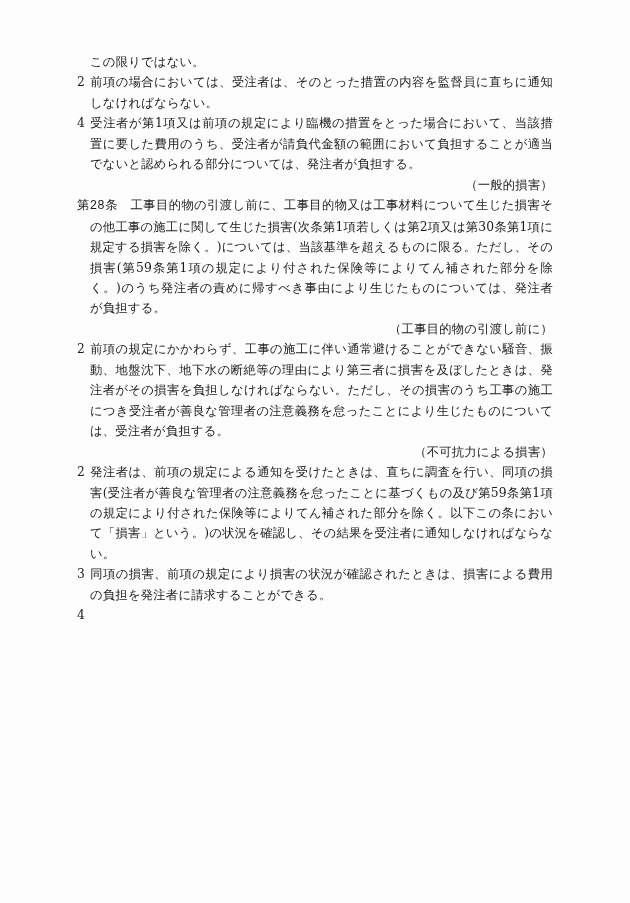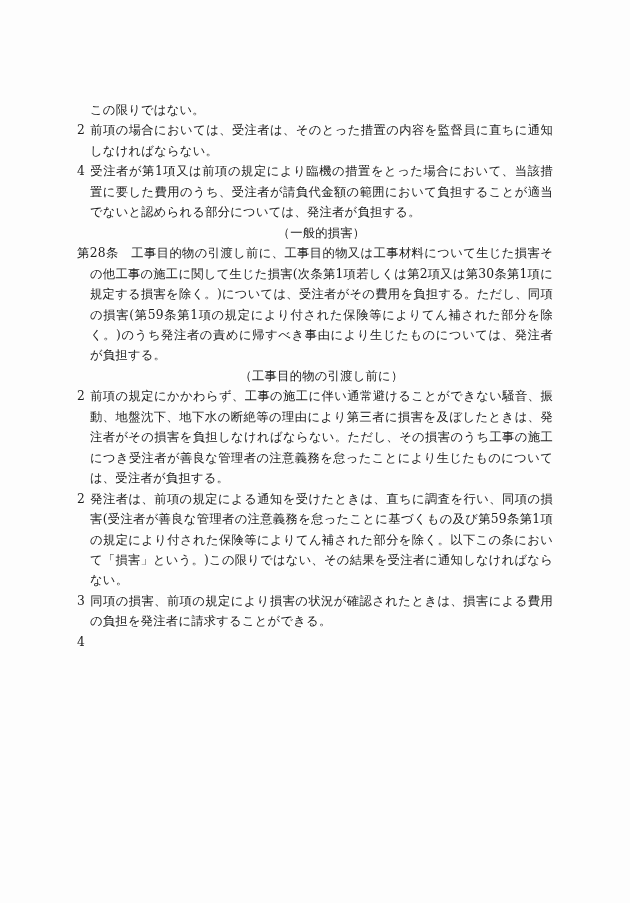--- a/index.html
+++ b/index.html
@@ -15,21 +15,21 @@
     font-family: "DejaVu Serif", "Liberation Serif", serif;
     color: #1b1b1b;
     -webkit-font-smoothing: antialiased;
   }
 
   #page {
     position: relative;
     width: 630px;
     height: 903px;
     box-sizing: border-box;
-    padding: 100px 77px 0 77px;
+    padding: 52px 77px 0 77px;
   }
 
   
   .blocks {
     width: 476px;
   }
 
   .blk {
     font-size: 12.3px;
     line-height: 20.45px;
@@ -60,40 +60,42 @@
     content: "\3000";
   }
 
   
   .blk.article {
     padding-left: 13px;
     text-indent: -13px;
   }
   .blk.article .artno {
     text-indent: 0;
+    font-family: Liberation Mono, monospace;
   }
   .blk.article .artno::after {
     content: "\3000";
   }
 
   
   .blk.caption {
     text-indent: 13px;
-    text-align: center;
+    text-align: right;
   }
 </style>
 </head>
 <body>
 
 <div id="page">
   <div class="blocks">
       <p class="blk cont">この限りではない。</p>
       <p class="blk item"><span class="num">2</span><span>前項の場合においては、受注者は、そのとった措置の内容を監督員に直ちに通知しなければならない。</span></p>
       <p class="blk item"><span class="num">4</span><span>受注者が第1項又は前項の規定により臨機の措置をとった場合において、当該措置に要した費用のうち、受注者が請負代金額の範囲において負担することが適当でないと認められる部分については、発注者が負担する。</span></p>
       <p class="blk caption">（一般的損害）</p>
-      <p class="blk article"><span class="artno">第28条</span><span>工事目的物の引渡し前に、工事目的物又は工事材料について生じた損害その他工事の施工に関して生じた損害(次条第1項若しくは第2項又は第30条第1項に規定する損害を除く。)については、受注者がその費用を負担する。ただし、同項の損害(第59条第1項の規定により付された保険等によりてん補された部分を除く。)のうち発注者の責めに帰すべき事由により生じたものについては、発注者が負担する。</span></p>
+      <p class="blk article"><span class="artno">第28条</span><span>工事目的物の引渡し前に、工事目的物又は工事材料について生じた損害その他工事の施工に関して生じた損害(次条第1項若しくは第2項又は第30条第1項に規定する損害を除く。)については、当該基準を超えるものに限る。ただし、その損害(第59条第1項の規定により付された保険等によりてん補された部分を除く。)のうち発注者の責めに帰すべき事由により生じたものについては、発注者が負担する。</span></p>
       <p class="blk caption">（工事目的物の引渡し前に）</p>
       <p class="blk item"><span class="num">2</span><span>前項の規定にかかわらず、工事の施工に伴い通常避けることができない騒音、振動、地盤沈下、地下水の断絶等の理由により第三者に損害を及ぼしたときは、発注者がその損害を負担しなければならない。ただし、その損害のうち工事の施工につき受注者が善良な管理者の注意義務を怠ったことにより生じたものについては、受注者が負担する。</span></p>
-      <p class="blk item"><span class="num">2</span><span>発注者は、前項の規定による通知を受けたときは、直ちに調査を行い、同項の損害(受注者が善良な管理者の注意義務を怠ったことに基づくもの及び第59条第1項の規定により付された保険等によりてん補された部分を除く。以下この条において「損害」という。)この限りではない、その結果を受注者に通知しなければならない。</span></p>
+      <p class="blk caption">（不可抗力による損害）</p>
+      <p class="blk item"><span class="num">2</span><span>発注者は、前項の規定による通知を受けたときは、直ちに調査を行い、同項の損害(受注者が善良な管理者の注意義務を怠ったことに基づくもの及び第59条第1項の規定により付された保険等によりてん補された部分を除く。以下この条において「損害」という。)の状況を確認し、その結果を受注者に通知しなければならない。</span></p>
       <p class="blk item"><span class="num">3</span><span>同項の損害、前項の規定により損害の状況が確認されたときは、損害による費用の負担を発注者に請求することができる。</span></p>
       <p class="blk item"><span class="num">4</span></p>
     </div>
 </div>
 
 </body></html>

